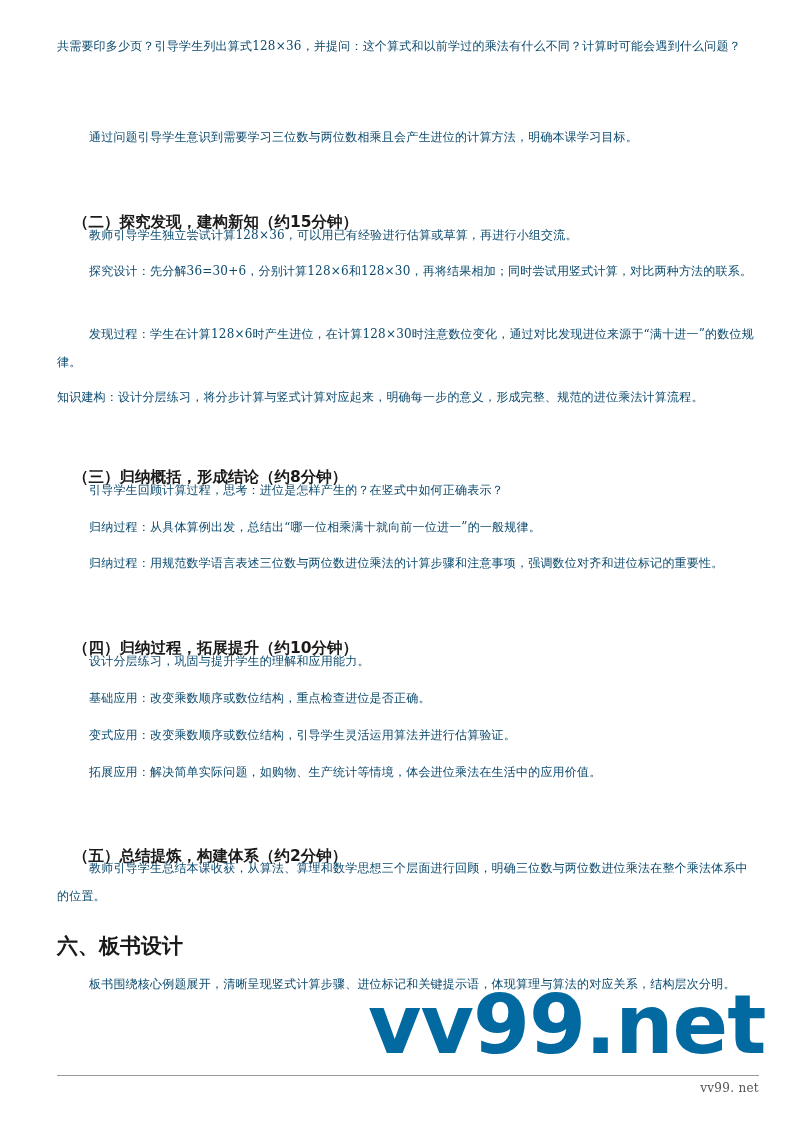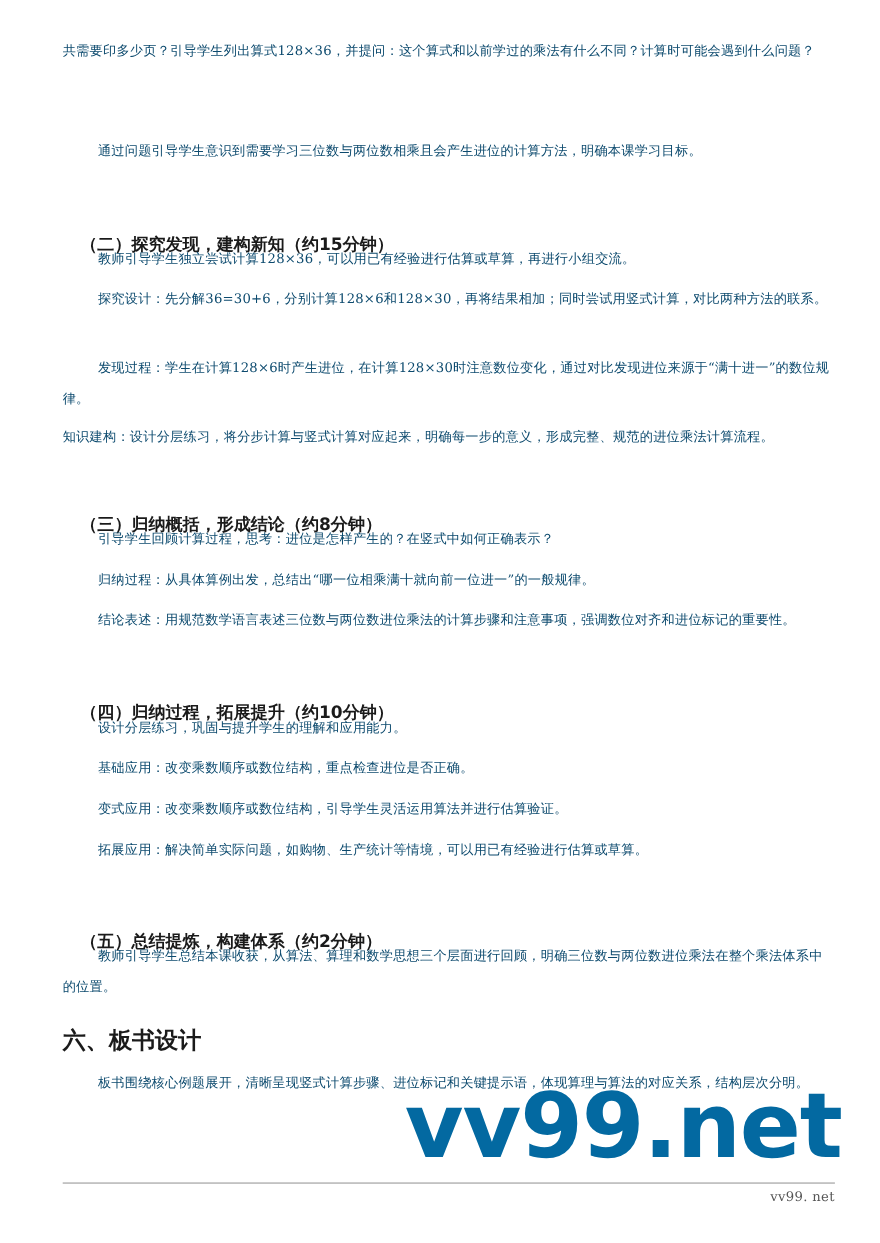--- a/index.html
+++ b/index.html
@@ -96,30 +96,30 @@
 
   <h3 class="h2" style="top:194px;">（二）探究发现，建构新知（约15分钟）</h3>
   <p class="p indent" style="top:221px;">教师引导学生独立尝试计算128×36，可以用已有经验进行估算或草算，再进行小组交流。</p>
   <p class="p indent" style="top:257px;">探究设计：先分解36=30+6，分别计算128×6和128×30，再将结果相加；同时尝试用竖式计算，对比两种方法的联系。</p>
   <p class="p indent" style="top:320px;">发现过程：学生在计算128×6时产生进位，在计算128×30时注意数位变化，通过对比发现进位来源于“满十进一”的数位规律。</p>
   <p class="p" style="top:383px;">知识建构：设计分层练习，将分步计算与竖式计算对应起来，明确每一步的意义，形成完整、规范的进位乘法计算流程。</p>
 
   <h3 class="h2" style="top:449px;">（三）归纳概括，形成结论（约8分钟）</h3>
   <p class="p indent" style="top:476px;">引导学生回顾计算过程，思考：进位是怎样产生的？在竖式中如何正确表示？</p>
   <p class="p indent" style="top:513px;">归纳过程：从具体算例出发，总结出“哪一位相乘满十就向前一位进一”的一般规律。</p>
-  <p class="p indent" style="top:549px;">结论表述：用规范数学语言表述三位数与两位数进位乘法的计算步骤和注意事项，强调数位对齐和进位标记的重要性。</p>
+  <p class="p indent" style="top:549px;">归纳过程：用规范数学语言表述三位数与两位数进位乘法的计算步骤和注意事项，强调数位对齐和进位标记的重要性。</p>
 
   <h3 class="h2" style="top:620px;">（四）归纳过程，拓展提升（约10分钟）</h3>
   <p class="p indent" style="top:647px;">设计分层练习，巩固与提升学生的理解和应用能力。</p>
   <p class="p indent" style="top:684px;">基础应用：改变乘数顺序或数位结构，重点检查进位是否正确。</p>
   <p class="p indent" style="top:721px;">变式应用：改变乘数顺序或数位结构，引导学生灵活运用算法并进行估算验证。</p>
-  <p class="p indent" style="top:758px;">拓展应用：解决简单实际问题，如购物、生产统计等情境，可以用已有经验进行估算或草算。</p>
+  <p class="p indent" style="top:758px;">拓展应用：解决简单实际问题，如购物、生产统计等情境，体会进位乘法在生活中的应用价值。</p>
 
   <h3 class="h2" style="top:828px;">（五）总结提炼，构建体系（约2分钟）</h3>
-  <p class="p indent" style="top:855px;">教师引导学生总结本课收获，从算法、算理和数学思想三个层面进行回顾，明确三位数与两位数进位乘法在整个乘法体系中的位置。</p>
+  <p class="p indent" style="top:855px;font-family:Liberation Mono, monospace;">教师引导学生总结本课收获，从算法、算理和数学思想三个层面进行回顾，明确三位数与两位数进位乘法在整个乘法体系中的位置。</p>
 
   <h2 class="h1" style="top:931px;">六、板书设计</h2>
   <p class="p indent" style="top:970px;">板书围绕核心例题展开，清晰呈现竖式计算步骤、进位标记和关键提示语，体现算理与算法的对应关系，结构层次分明。</p>
 
 </div>
 
 <div class="footer-rule"></div>
 <div class="footer-text">vv99. net</div>
 
 </body></html>

